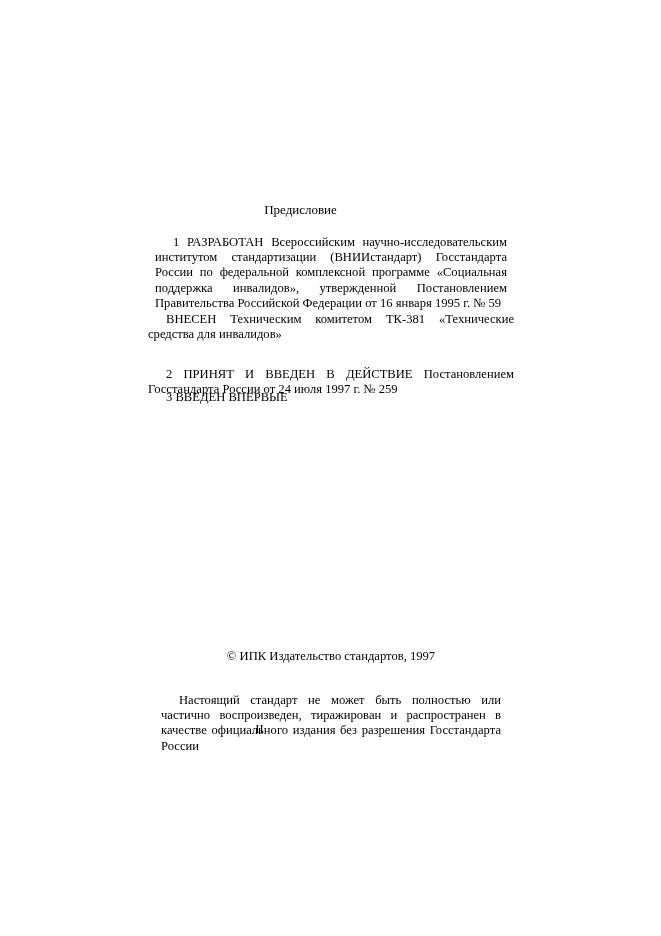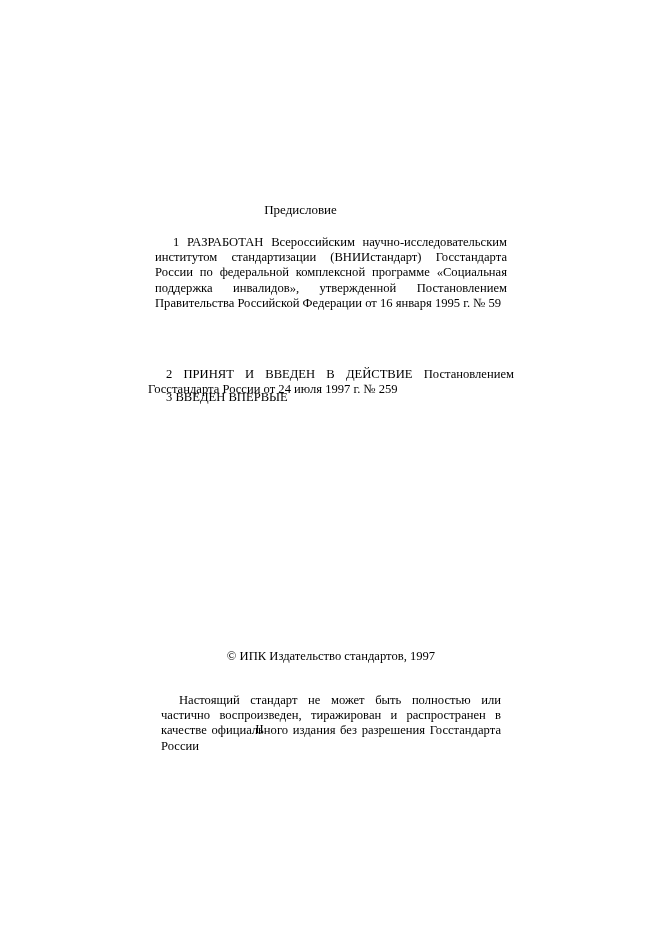--- a/index.html
+++ b/index.html
@@ -93,20 +93,23 @@
 
 <div class="page">
 
 
   <div class="section-title">Предисловие</div>
 
   <div class="body-block p1">
     <p class="indent" style="margin:7px">1 РАЗРАБОТАН Всероссийским научно-исследовательским институтом стандартизации (ВНИИстандарт) Госстандарта России по федеральной комплексной программе «Социальная поддержка инвалидов», утвержденной Постановлением Правительства Российской Федерации от 16 января 1995 г. № 59</p>
   </div>
 
+  <div class="body-block p2">
+    <p class="indent" style="margin:0">ВНЕСЕН Техническим комитетом ТК-381 «Технические средства для инвалидов»</p>
+  </div>
 
   <div class="body-block p3">
     <p class="indent" style="margin:0">2 ПРИНЯТ И ВВЕДЕН В ДЕЙСТВИЕ Постановлением Госстандарта России от 24 июля 1997 г. № 259</p>
   </div>
 
   <div class="body-block p4">
     <p class="indent" style="margin:0">3 ВВЕДЕН ВПЕРВЫЕ</p>
   </div>
 
   <div class="copyright">© ИПК Издательство стандартов, 1997</div>

